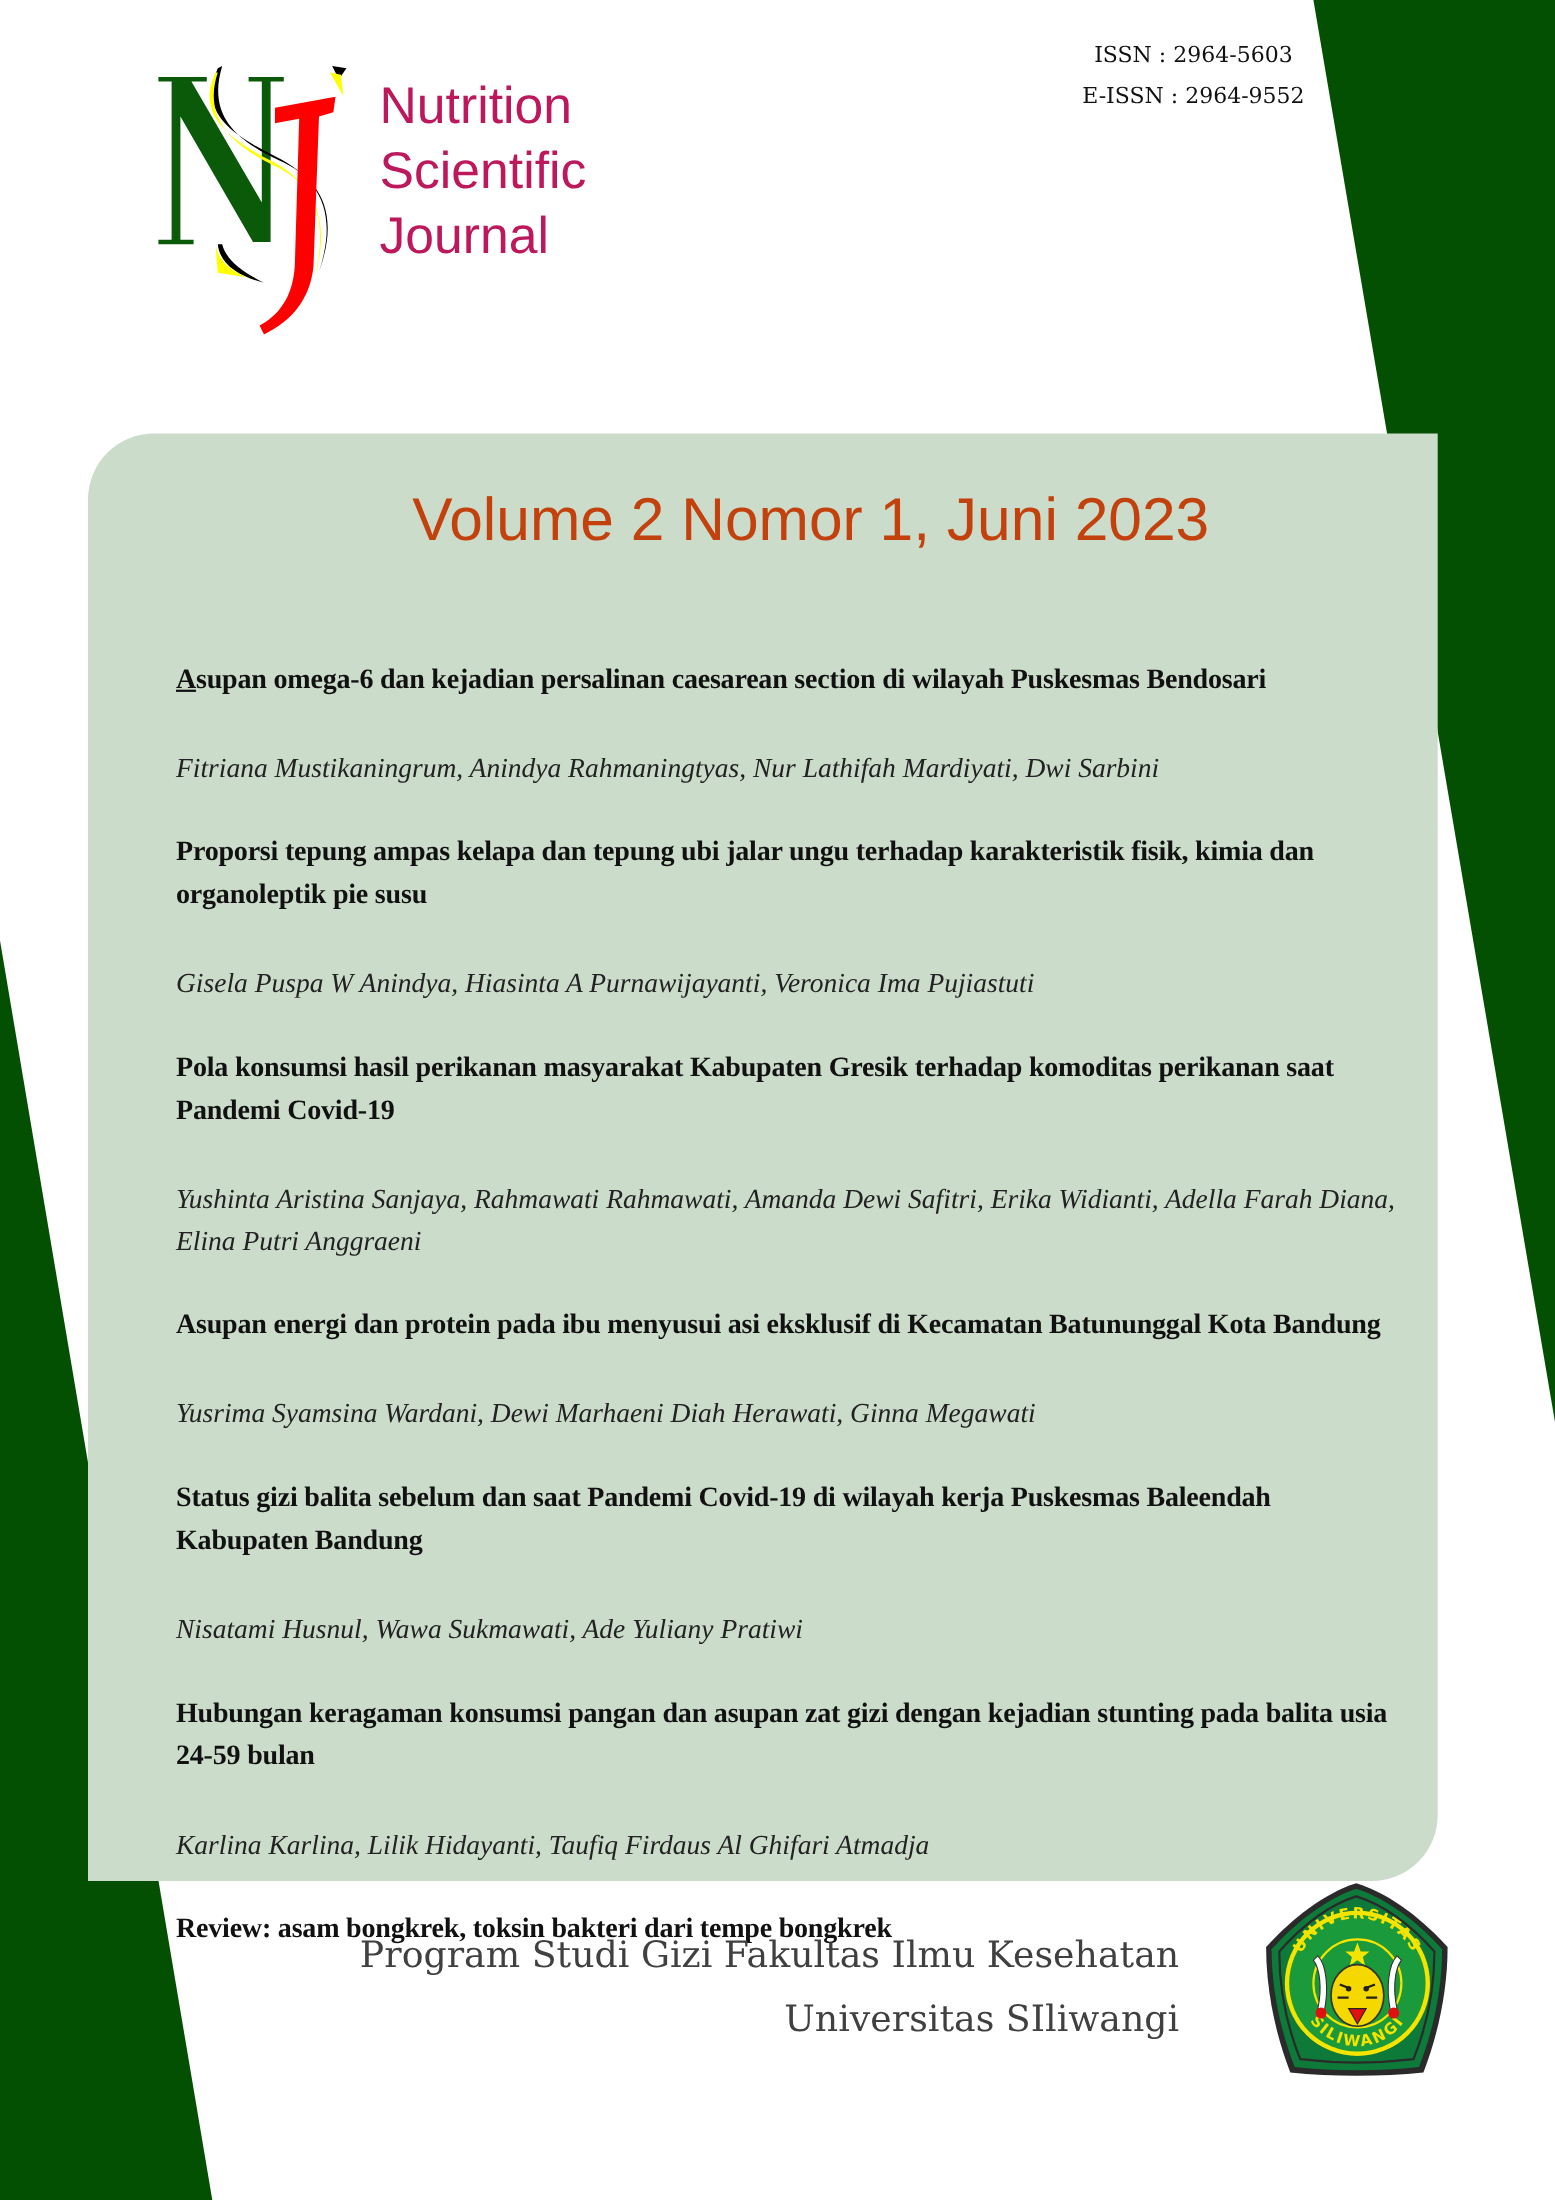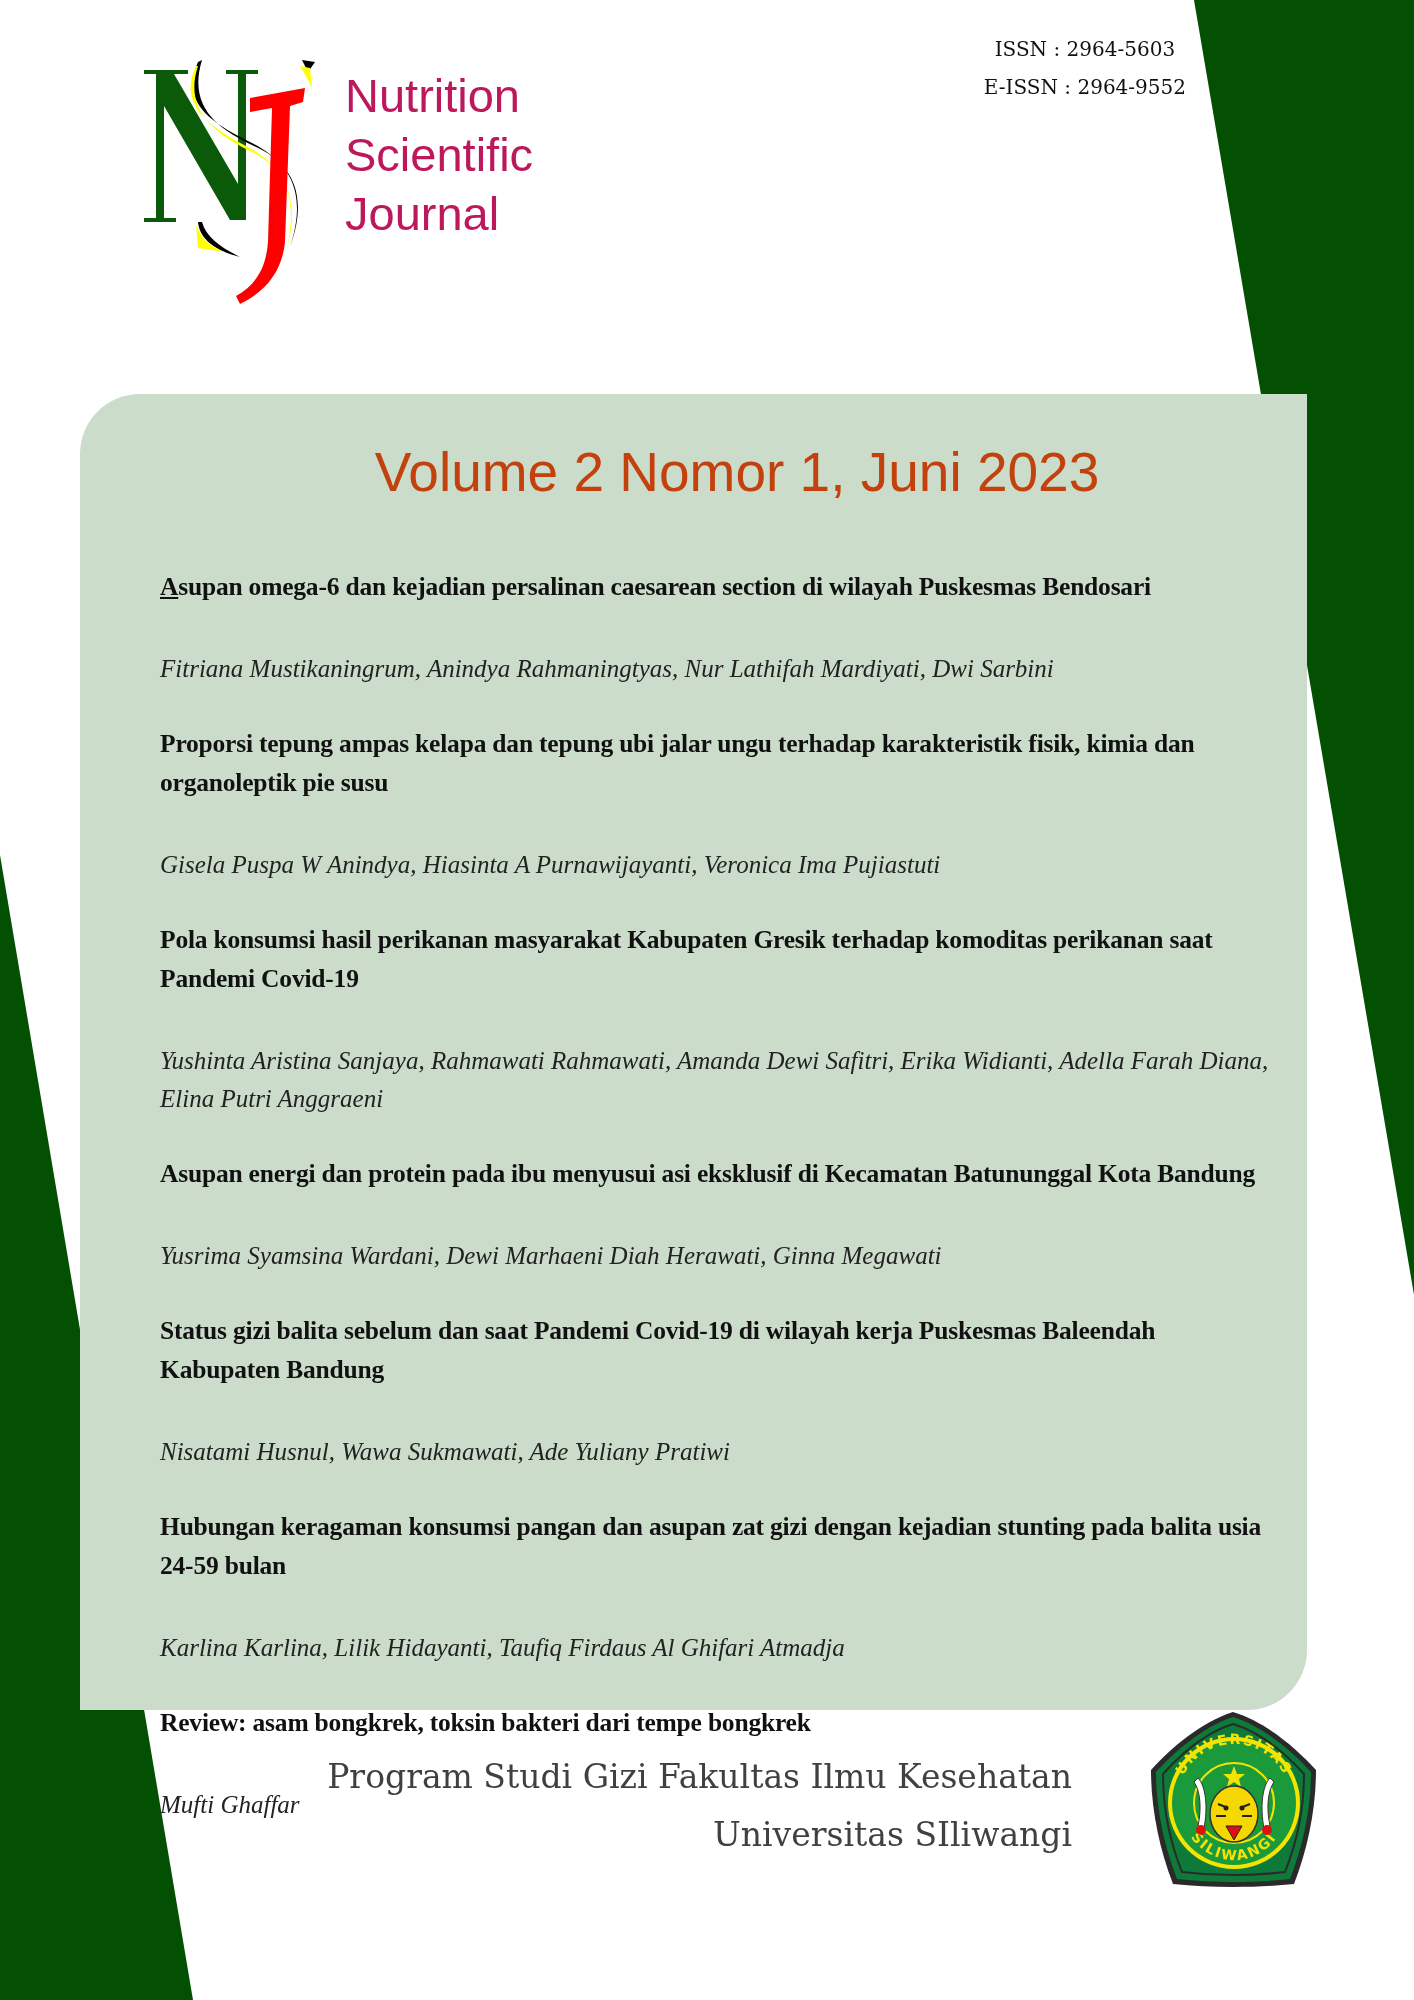--- a/index.html
+++ b/index.html
@@ -23,21 +23,21 @@
     .panel {
       position: absolute; left: 80px; top: 394px; width: 1227px; height: 1316px;
       background: #cbdcca;
       border-top-left-radius: 60px; border-bottom-right-radius: 60px;
     }
     .vol-title {
       position: absolute; left: 0; right: 0; top: 440px; text-align: center;
       font-family: "Liberation Sans", sans-serif; font-size: 55px; color: #c2410c;
       letter-spacing: 0px; padding-left: 60px;
     }
-    .articles { position: absolute; left: 160px; top: 567px; width: 1120px; }
+    .articles { position: absolute; left: 160px; top: 597px; width: 1120px; }
     .article { margin-bottom: 36px; }
     .article-title {
       font-family: "Liberation Serif", serif; font-weight: bold; font-size: 25.5px; line-height: 39px;
       color: #111; letter-spacing: -0.2px;
     }
     .article-authors {
       font-family: "Liberation Serif", serif; font-style: italic; font-size: 25px; line-height: 38px;
       color: #222;
       margin-top: 44px;
     }
@@ -105,21 +105,20 @@
   <div class="article">
     <div class="article-title">Status gizi balita sebelum dan saat Pandemi Covid-19 di wilayah kerja Puskesmas Baleendah Kabupaten Bandung</div>
     <div class="article-authors">Nisatami Husnul, Wawa Sukmawati, Ade Yuliany Pratiwi</div>
   </div>
   <div class="article">
     <div class="article-title">Hubungan keragaman konsumsi pangan dan asupan zat gizi dengan kejadian stunting pada balita usia 24-59 bulan</div>
     <div class="article-authors">Karlina Karlina, Lilik Hidayanti, Taufiq Firdaus Al Ghifari Atmadja</div>
   </div>
   <div class="article">
     <div class="article-title">Review: asam bongkrek, toksin bakteri dari tempe bongkrek</div>
-    <div class="article-authors">Mufti Ghaffar</div>
   </div>
 </div>
 
 <div class="footer-text">
   <div>Program Studi Gizi Fakultas Ilmu Kesehatan</div>
   <div>Universitas SIliwangi</div>
 </div>
 
 <svg class="crest" viewBox="0 0 175 182">
   <defs>

